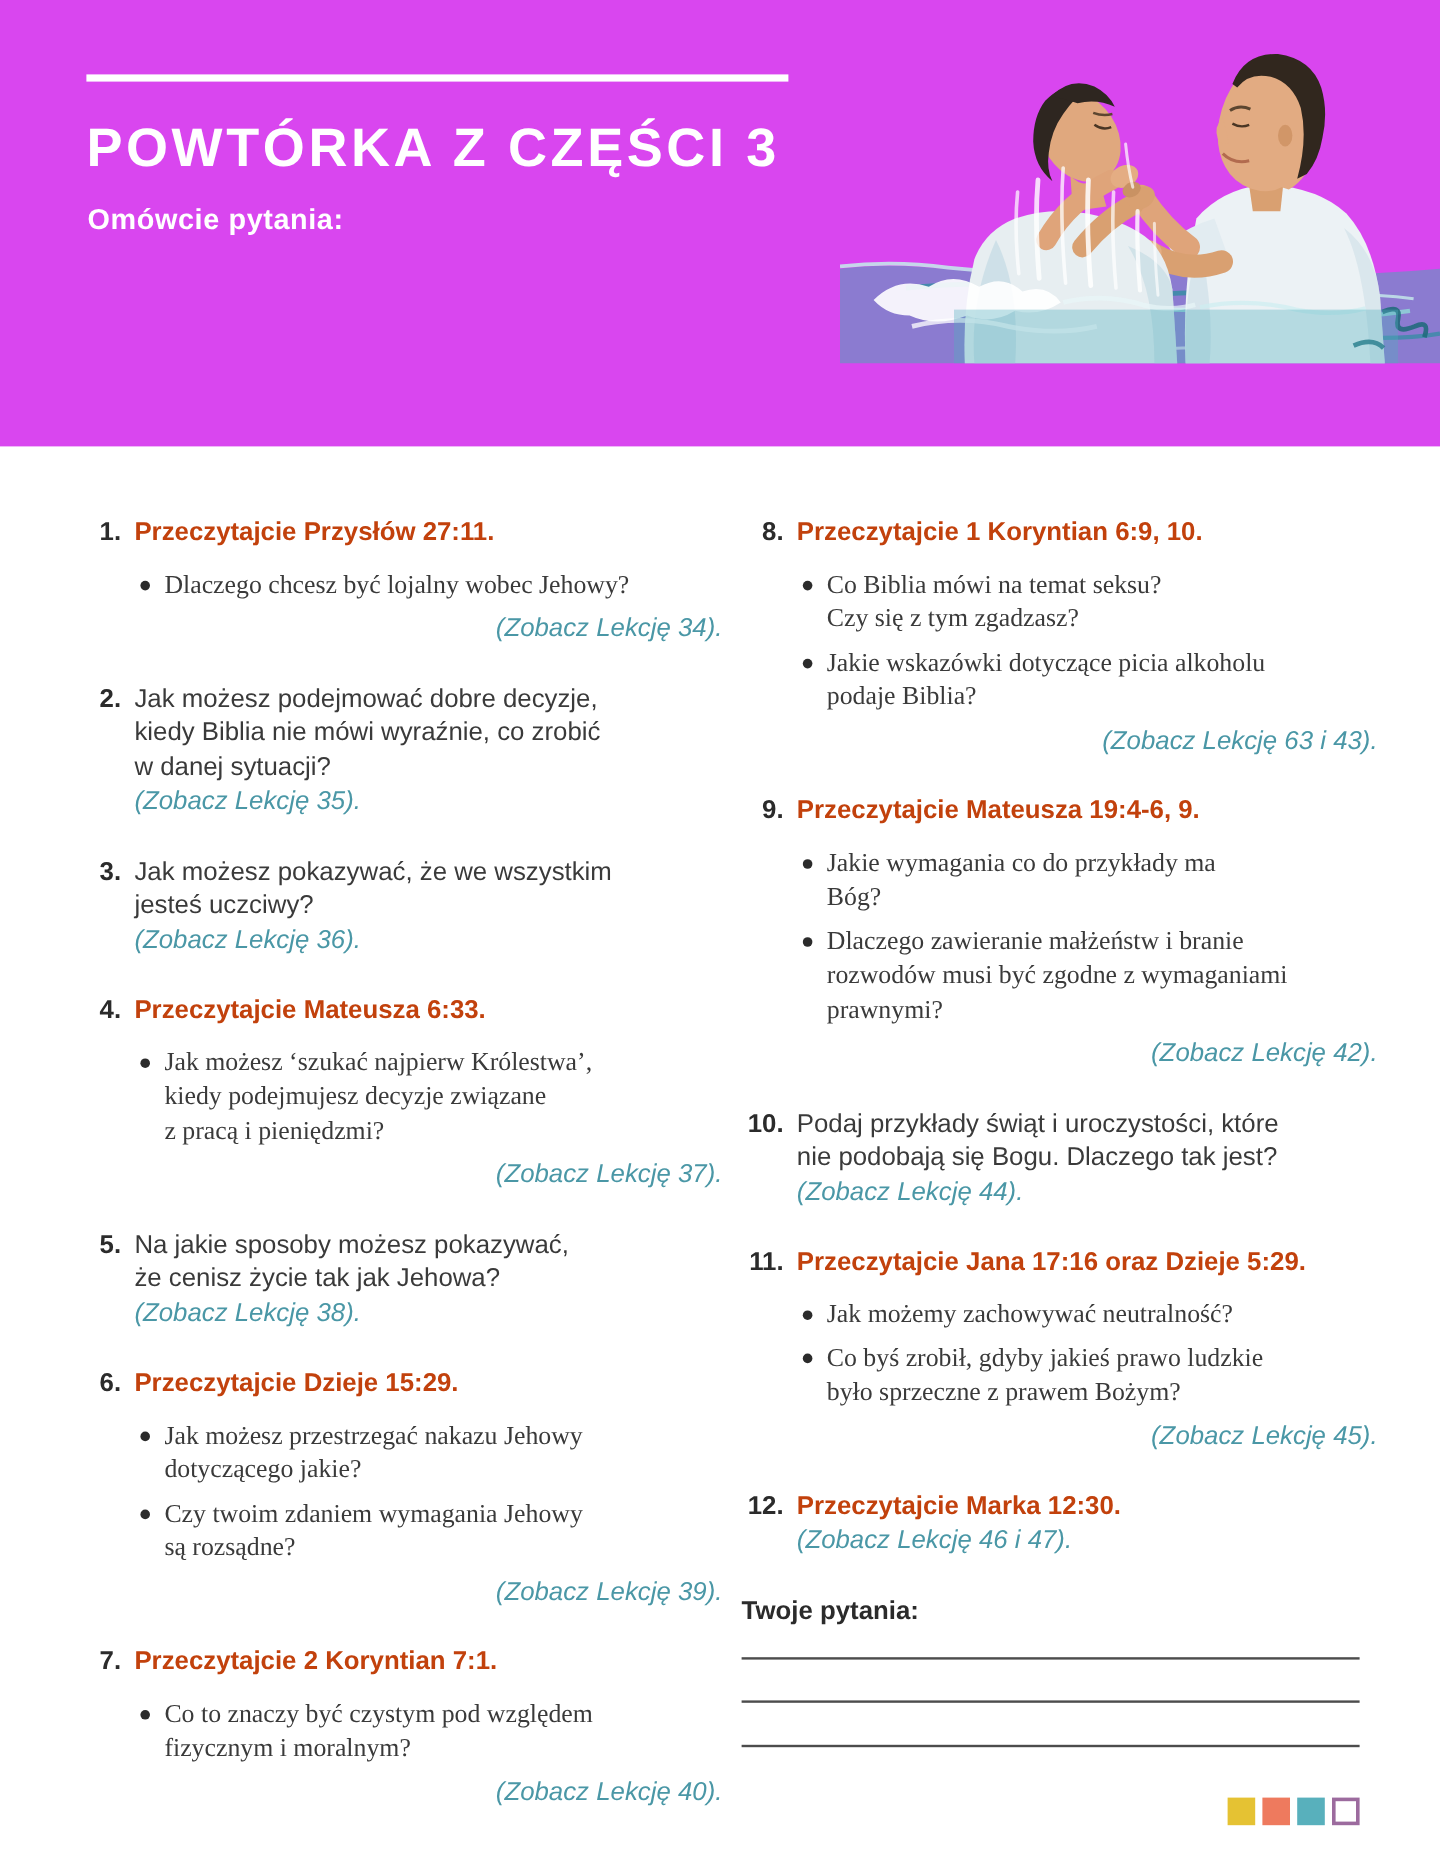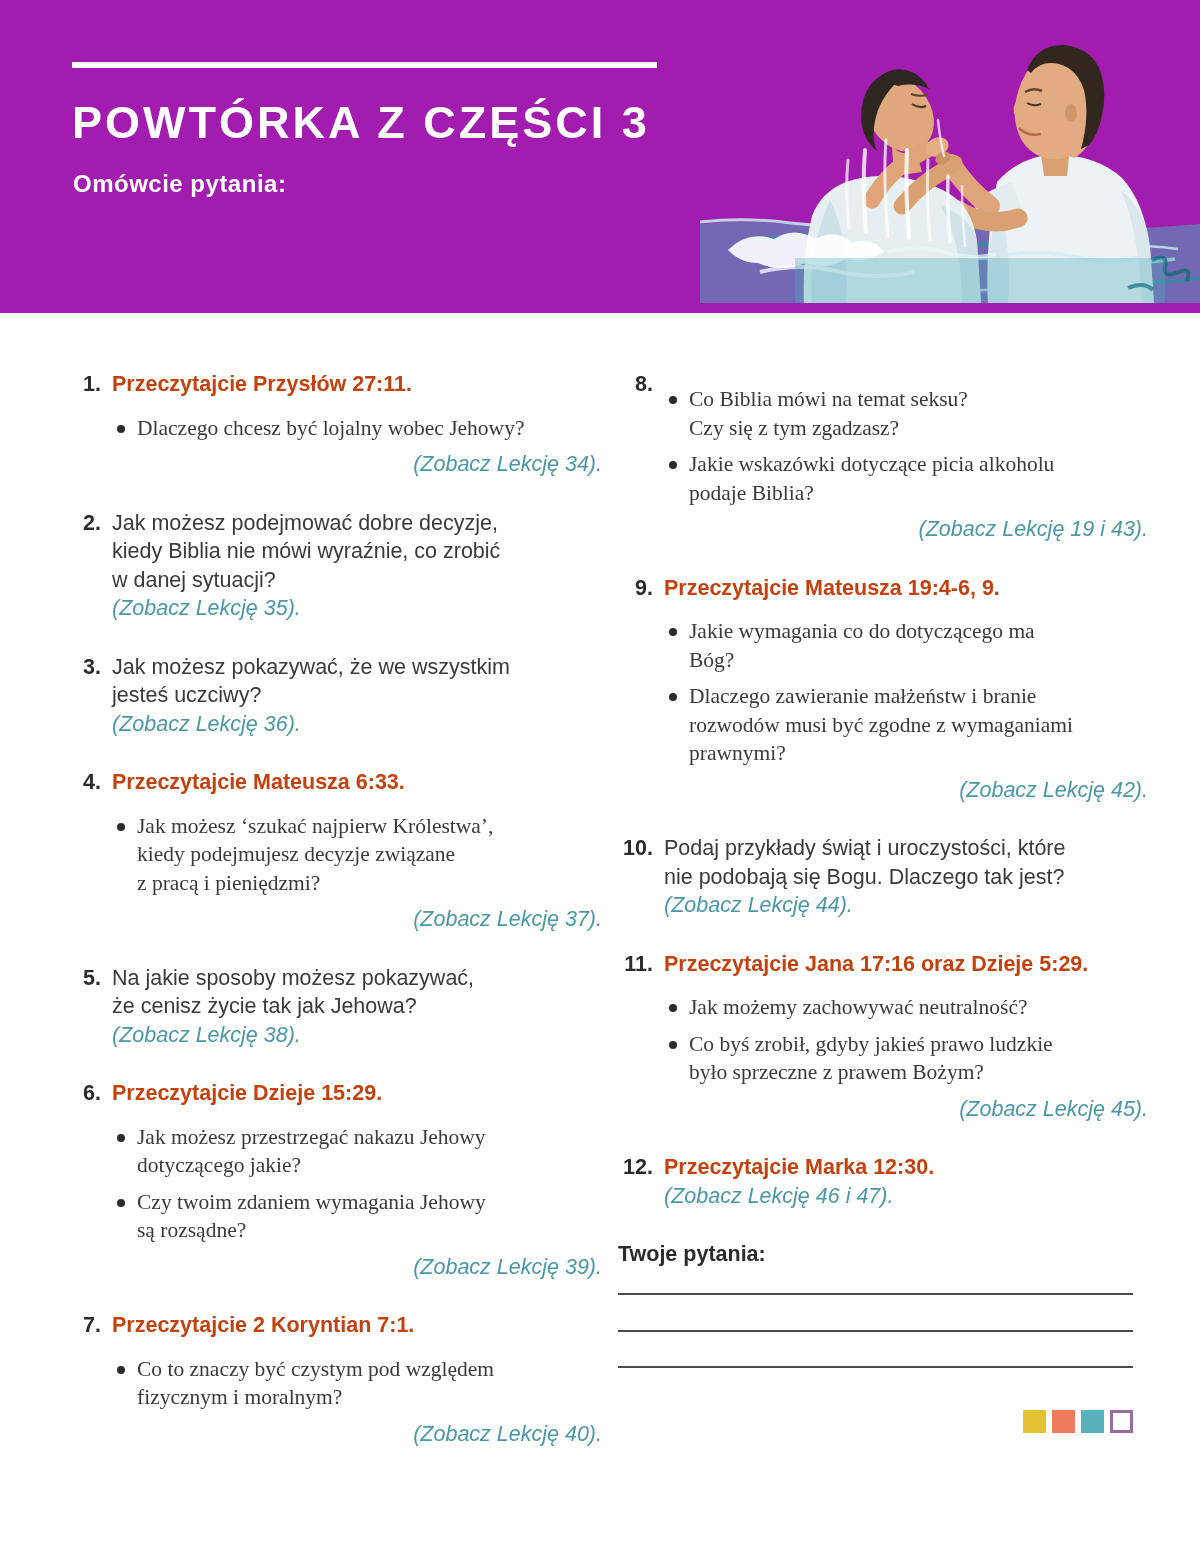--- a/index.html
+++ b/index.html
@@ -3,21 +3,21 @@
 <meta charset="utf-8">
 <style>
   html,body{margin:0;padding:0;}
   body{
     width:1200px;height:1543px;position:relative;overflow:hidden;
     background:#ffffff;
     font-family:"Liberation Sans",sans-serif;
     color:#3a3a3a;
   }
   
-  .header{position:relative;height:313px;background:#a21caf;overflow:hidden;}
+  .header{position:relative;height:372px;background:#d946ef;overflow:hidden;}
   .header-rule{position:absolute;left:72px;top:62px;width:585px;height:6px;background:#ffffff;}
   .header-title{
     position:absolute;left:72px;top:97px;
     font-size:45px;font-weight:bold;color:#ffffff;letter-spacing:3px;white-space:nowrap;
   }
   .header-subtitle{
     position:absolute;left:73px;top:170px;
     font-size:24px;font-weight:bold;color:#ffffff;letter-spacing:0.5px;
   }
   .hero{position:absolute;top:0;right:0;width:500px;height:303px;}
@@ -242,44 +242,45 @@
       </div>
     </div>
 
   </div>
 
   <div class="col col2">
 
     <div class="item">
       <div class="marker">8.</div>
       <div class="content">
+        <div class="q-heading">Przeczytajcie 1 Koryntian 6:9, 10.</div>
         <div class="bullets">
           <div class="bullet">
             <span class="dot"></span>
             <span class="btext">Co Biblia mówi na temat seksu?
 Czy się z tym zgadzasz?</span>
           </div>
           <div class="bullet">
             <span class="dot"></span>
             <span class="btext">Jakie wskazówki dotyczące picia alkoholu
 podaje Biblia?</span>
           </div>
         </div>
-        <div class="ref">(Zobacz Lekcję 19 i 43).</div>
+        <div class="ref">(Zobacz Lekcję 63 i 43).</div>
       </div>
     </div>
 
     <div class="item">
       <div class="marker">9.</div>
       <div class="content">
         <div class="q-heading">Przeczytajcie Mateusza 19:4-6, 9.</div>
         <div class="bullets">
           <div class="bullet">
             <span class="dot"></span>
-            <span class="btext">Jakie wymagania co do dotyczącego ma
+            <span class="btext">Jakie wymagania co do przykłady ma
 Bóg?</span>
           </div>
           <div class="bullet">
             <span class="dot"></span>
             <span class="btext">Dlaczego zawieranie małżeństw i branie
 rozwodów musi być zgodne z wymaganiami
 prawnymi?</span>
           </div>
         </div>
         <div class="ref">(Zobacz Lekcję 42).</div>

